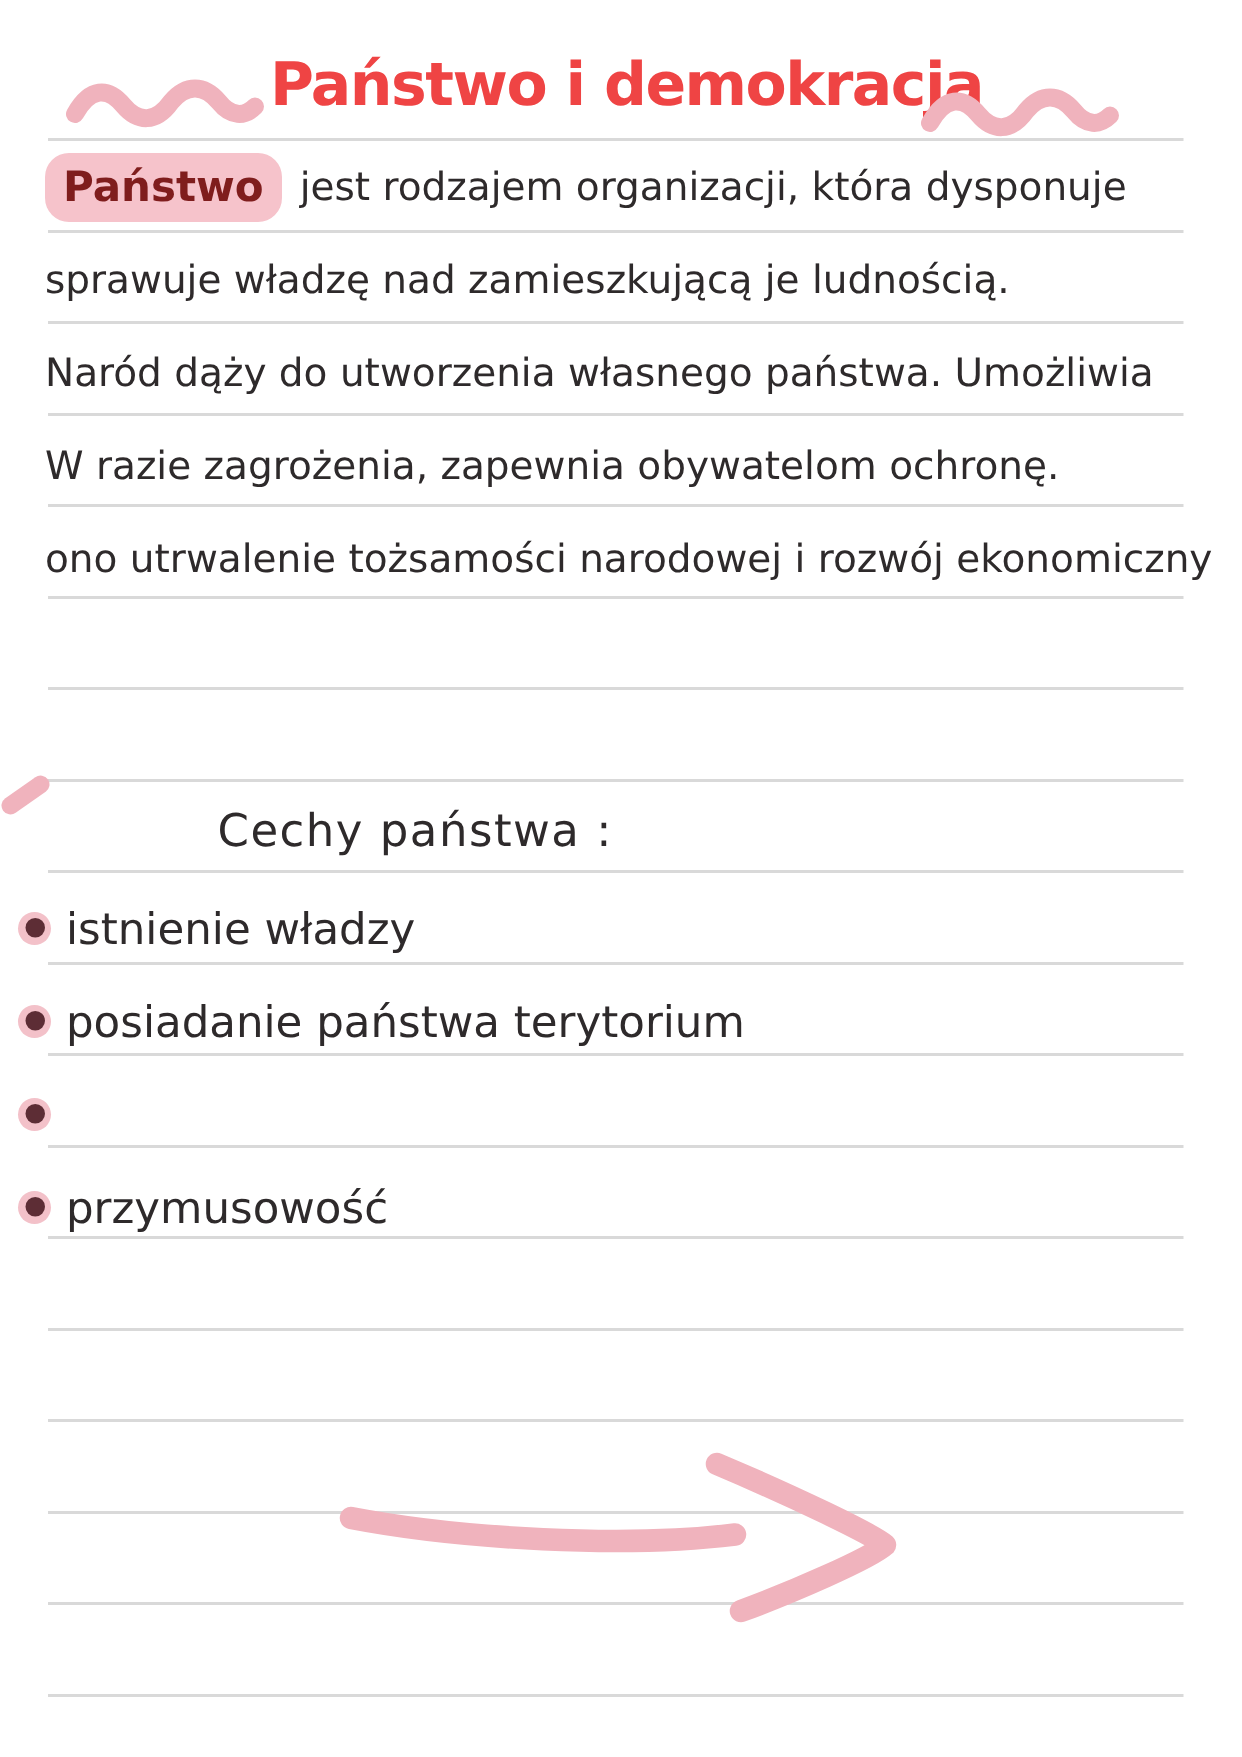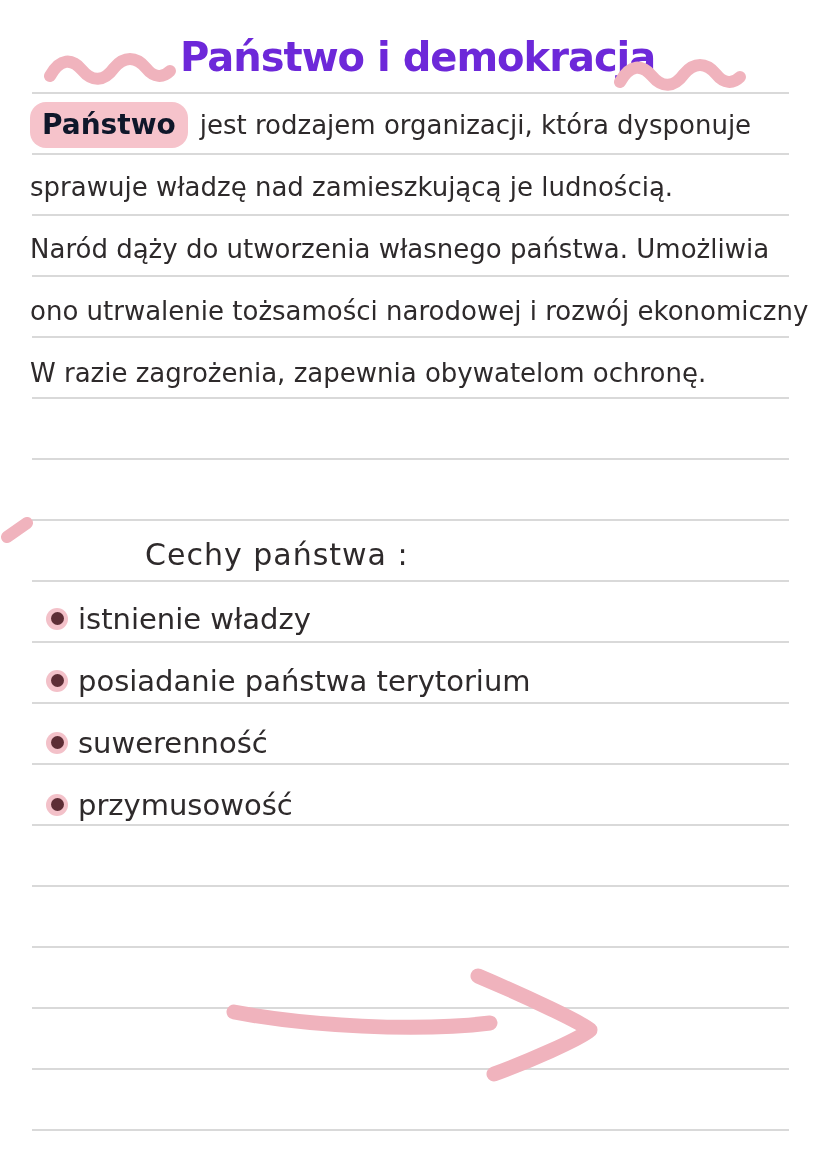--- a/index.html
+++ b/index.html
@@ -18,48 +18,48 @@
       to bottom,
       #d9d9d9 0px, #d9d9d9 2px,
       transparent 2px, transparent 61px
     );
     pointer-events:none;
   }
   .title-row{position:absolute;top:0;left:0;width:100%;height:100px;}
   .page-title{
     position:absolute;left:180px;top:34px;margin:0;
     font-size:40px;font-weight:bold;letter-spacing:-1px;
-    white-space:nowrap;color:#6d28d9;
+    white-space:nowrap;color:#ef4444;
   }
   .squiggle{position:absolute;}
   .squiggle.left{left:42px;top:50px;}
   .squiggle.right{left:612px;top:56px;}
 
   .intro{position:absolute;left:30px;top:94px;width:798px;}
   .intro .line{
     height:62px;line-height:62px;font-size:26px;white-space:nowrap;
   }
   .intro .line.first{display:flex;align-items:center;gap:12px;}
   .hl-term{
     display:inline-block;
-    background:#f6c3cb;color:#0f172a;
+    background:#f6c3cb;color:#7f1d1d;
     font-size:28px;font-weight:bold;
     padding:1px 12px;border-radius:16px;
     line-height:44px;height:44px;
   }
 
   .section-heading{
     position:absolute;left:145px;top:524px;margin:0;
     height:62px;line-height:62px;
     font-size:30px;font-weight:normal;letter-spacing:1px;
     white-space:nowrap;
   }
 
   .bullets{
-    position:absolute;left:46px;top:588px;margin:0;padding:0;list-style:none;
+    position:absolute;left:12px;top:588px;margin:0;padding:0;list-style:none;
   }
   .bullets li{
     height:62px;display:flex;align-items:center;gap:10px;
     font-size:29px;white-space:nowrap;
   }
   .bullet-dot{
     flex:0 0 auto;width:22px;height:22px;border-radius:50%;
     background:#f3c1c9;position:relative;
   }
   .bullet-dot::after{
@@ -91,38 +91,37 @@
     </svg>
   </div>
 
   <div class="intro">
     <div class="line first">
       <span class="hl-term">Państwo</span>
       <span>jest rodzajem organizacji, która dysponuje</span>
     </div>
     <div class="line">sprawuje władzę nad zamieszkującą je ludnością.</div>
     <div class="line">Naród dąży do utworzenia własnego państwa. Umożliwia</div>
+    <div class="line">W razie zagrożenia, zapewnia obywatelom ochronę.</div>
     <div class="line">ono utrwalenie tożsamości narodowej i rozwój ekonomiczny</div>
-    <div class="line">W razie zagrożenia, zapewnia obywatelom ochronę.</div>
   </div>
 
   <h2 class="section-heading">Cechy państwa :</h2>
 
   <ul class="bullets">
     <li>
       <span class="bullet-dot"></span>
       <span>istnienie władzy</span>
     </li>
     <li>
       <span class="bullet-dot"></span>
       <span>posiadanie państwa terytorium</span>
     </li>
     <li>
       <span class="bullet-dot"></span>
-      <span>suwerenność</span>
     </li>
     <li>
       <span class="bullet-dot"></span>
       <span>przymusowość</span>
     </li>
   </ul>
 
   <svg class="arrow-wrap" width="385" height="118" viewBox="0 0 385 118">
     <path d="M12,46 C85,60 195,66 268,57" stroke="#f0b3bd" stroke-width="15" stroke-linecap="round" fill="none"></path>
     <path d="M256,10 C308,32 360,57 368,64 C358,73 305,96 272,108" stroke="#f0b3bd" stroke-width="15" stroke-linecap="round" stroke-linejoin="round" fill="none"></path>

